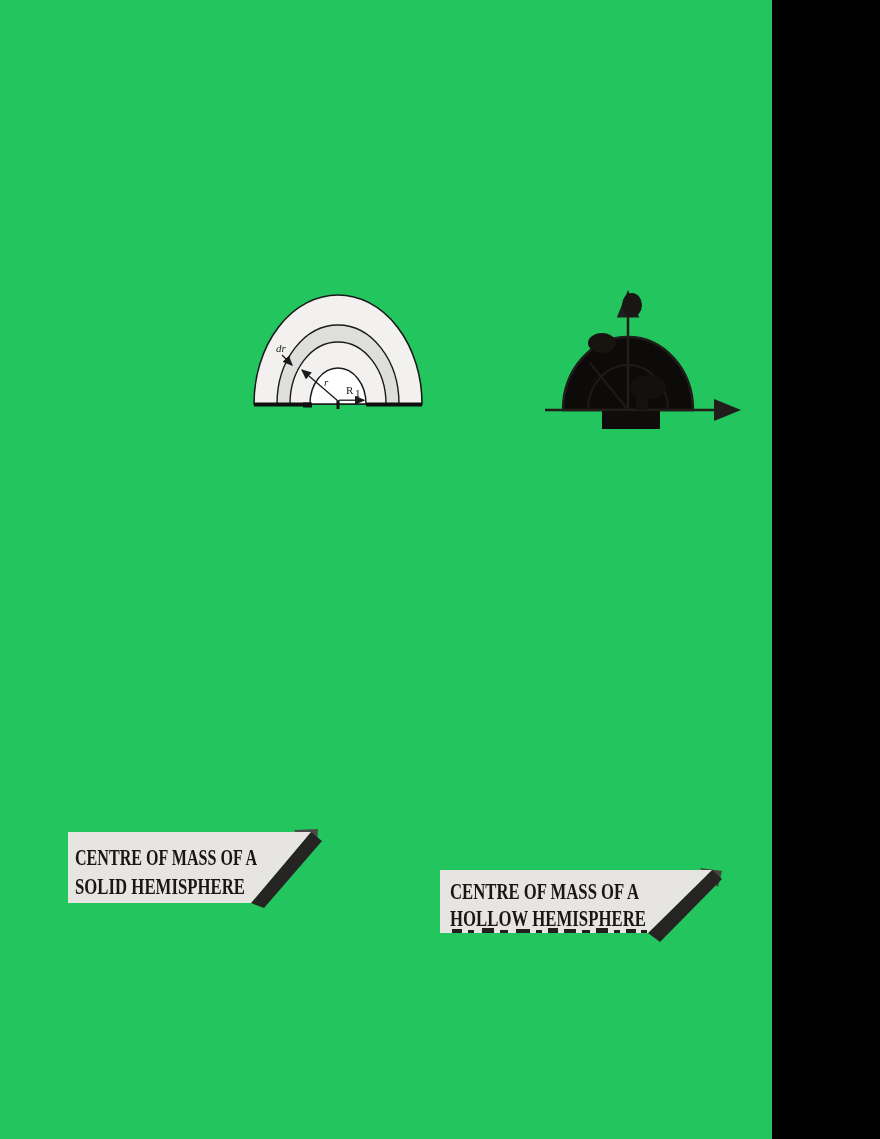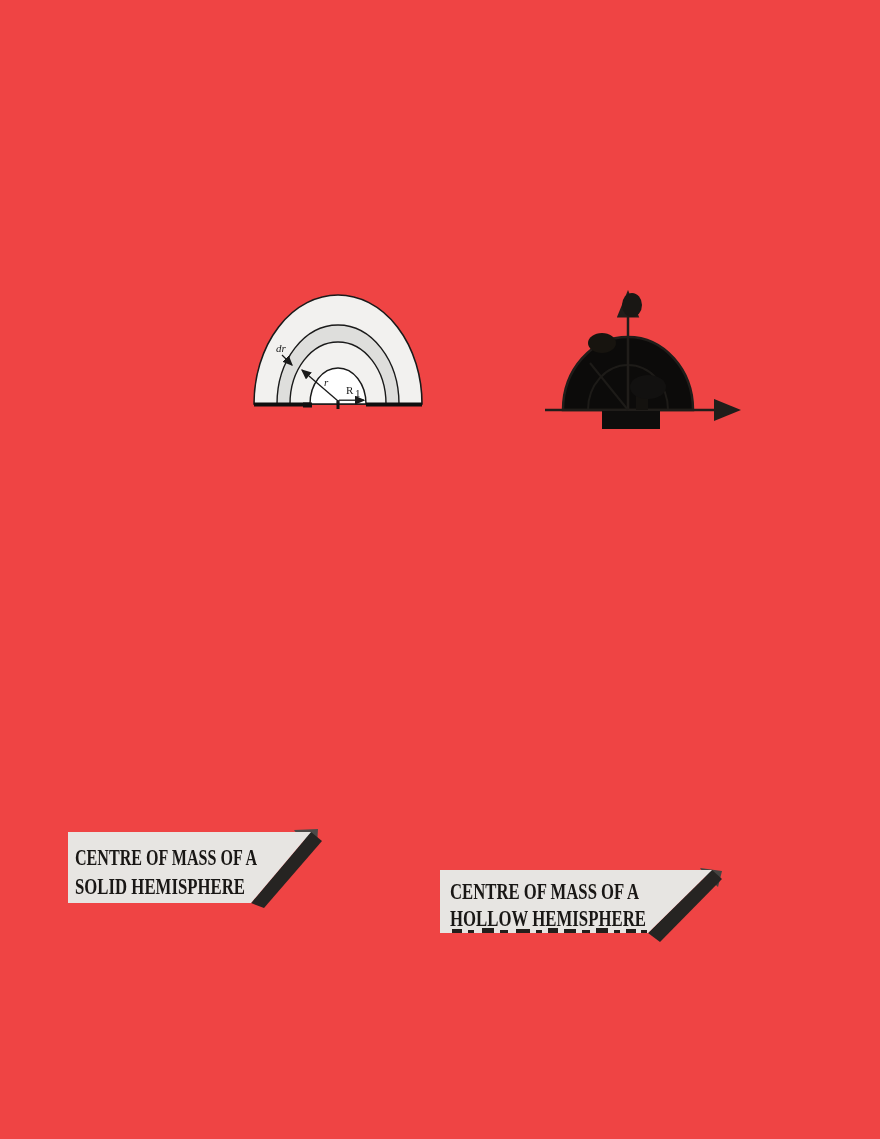--- a/index.html
+++ b/index.html
@@ -1,16 +1,16 @@
 <!DOCTYPE html>
 <html><head>
 <meta charset="utf-8">
 <style>
   html,body{margin:0;padding:0;background:#000;}
-  .page{position:relative;width:880px;height:1139px;background:#ef4444;overflow:hidden;
+  .page{position:relative;width:772px;height:1139px;background:#22c55e;overflow:hidden;
         font-family:"Liberation Serif", serif;}
   .abs{position:absolute;}
   svg text{font-family:"Liberation Serif", serif;}
   .banner-text{font-weight:bold;fill:#191715;}
   .fig-label{fill:#1a1a1a;font-size:11px;}
 </style>
 </head>
 <body>
 
 <div class="page">

